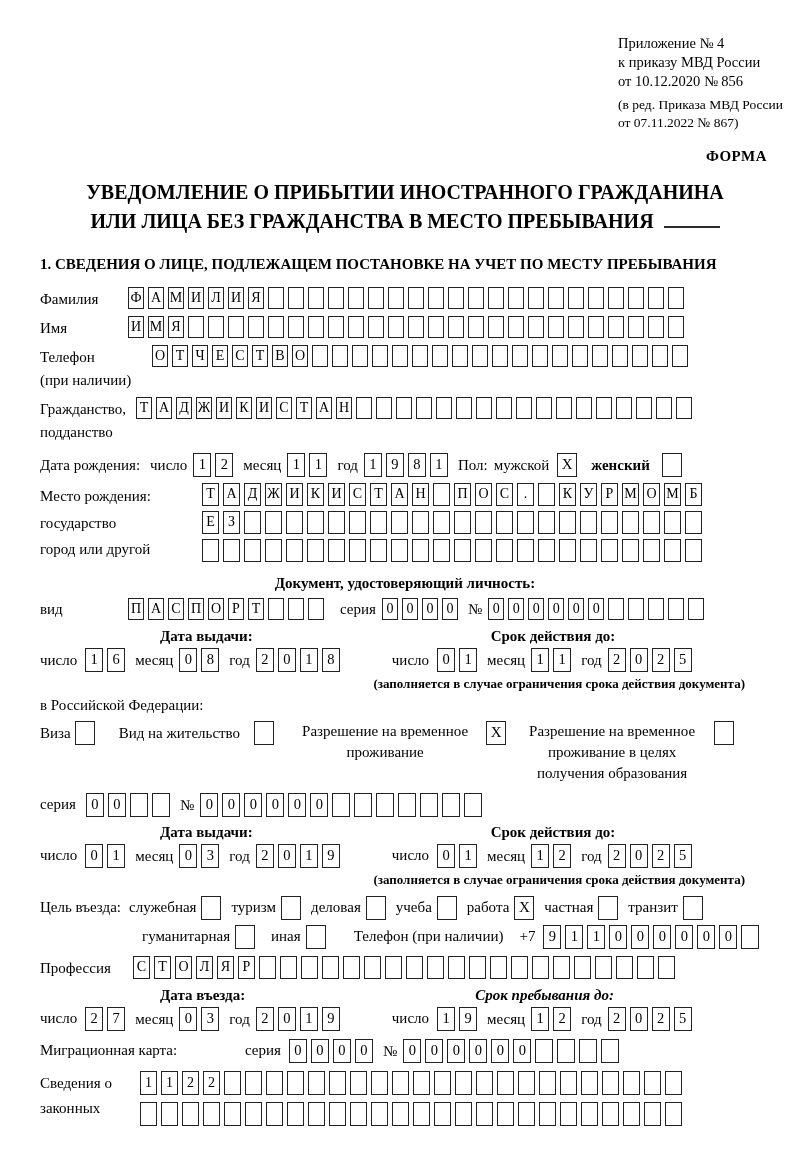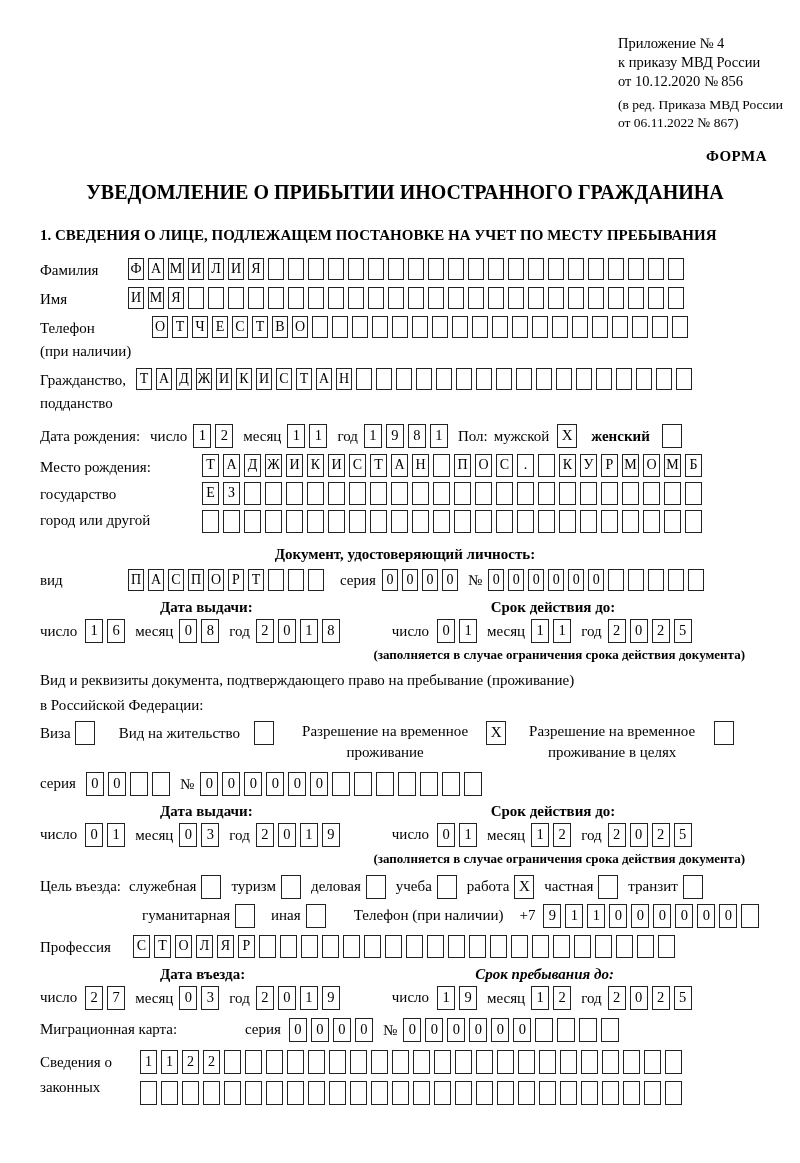--- a/index.html
+++ b/index.html
@@ -65,27 +65,28 @@
 
 <div class="page">
 
   <div class="annex">
     <div>Приложение № 4</div>
     <div>к приказу МВД России</div>
     <div>от 10.12.2020 № 856</div>
   </div>
   <div class="annex-amend">
     <div>(в ред. Приказа МВД России</div>
-    <div>от 06.11.2022 № 867)</div>
+    <div>от 07.11.2022 № 867)</div>
   </div>
 
   <div class="forma">ФОРМА</div>
 
   <div class="title">
     <div>УВЕДОМЛЕНИЕ О ПРИБЫТИИ ИНОСТРАННОГО ГРАЖДАНИНА</div>
+    <div><span>ИЛИ ЛИЦА БЕЗ ГРАЖДАНСТВА В МЕСТО ПРЕБЫВАНИЯ</span><span class="blank-line"></span></div>
   </div>
 
   <div class="section-h">1. СВЕДЕНИЯ О ЛИЦЕ, ПОДЛЕЖАЩЕМ ПОСТАНОВКЕ НА УЧЕТ ПО МЕСТУ ПРЕБЫВАНИЯ</div>
 
   <div class="row" style="margin-top:14px;">
     <div class="lbl w88">Фамилия</div>
     <div class="cells">
         <span class="cell">Ф</span>
         <span class="cell">А</span>
         <span class="cell">М</span>
@@ -412,36 +413,36 @@
     <span class="inline-lbl">год</span>
     <span class="cells big">
         <span class="cell">2</span>
         <span class="cell">0</span>
         <span class="cell">2</span>
         <span class="cell">5</span>
       </span>
   </div>
   <div class="note-r">(заполняется в случае ограничения срока действия документа)</div>
 
-  <div class="permit-line">Вид и реквизиты документа, подтверждающего право на пребывание (проживание)</div>
   <div class="permit-line" style="margin-top:3px;">в Российской Федерации:</div>
 
   <div class="chk-row">
     <span style="line-height:24px;">Виза</span>
     <span class="chk" style="margin-left:4px;"></span>
     <span class="ml24" style="line-height:24px;">Вид на жительство</span>
     <span class="chk ml14"></span>
     <div class="center-lines ml20" style="width:182px;">
       <div>Разрешение на временное</div>
       <div>проживание</div>
     </div>
     <span class="chk ml10">X</span>
     <div class="center-lines ml16" style="width:180px;">
       <div>Разрешение на временное</div>
       <div>проживание в целях</div>
+      <div>получения образования</div>
     </div>
     <span class="chk ml12"></span>
   </div>
 
   <div class="row vcenter" style="margin-top:9px;">
     <span>серия</span>
     <span class="cells big ml10">
         <span class="cell">0</span>
         <span class="cell">0</span>
         <span class="cell"></span>

